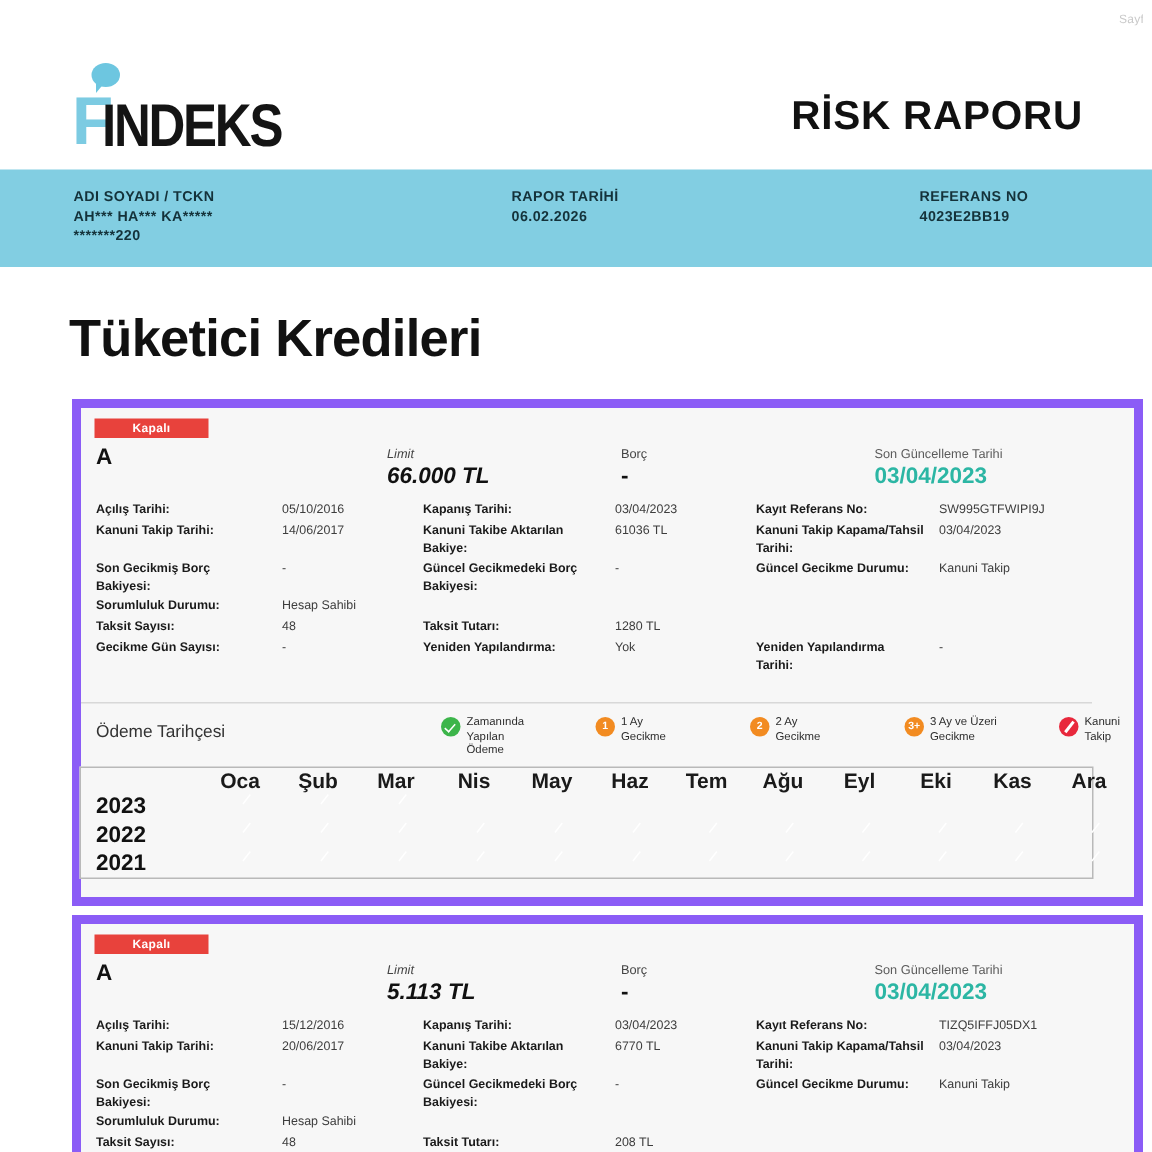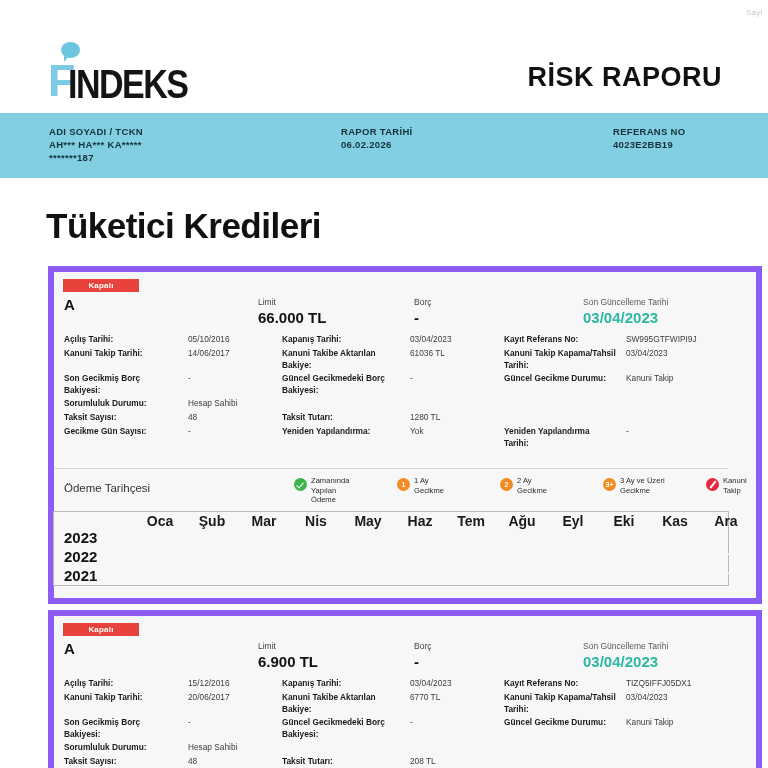--- a/index.html
+++ b/index.html
@@ -90,21 +90,21 @@
     display: flex; align-items: center; justify-content: center;
     letter-spacing: .2px;
   }
   .acct-name {
     position: absolute; left: 10px; top: 24px;
     font-size: 15px; font-weight: bold; color: #111;
   }
   .kv-top { position: absolute; }
   .kv-top .k { font-size: 8.5px; color: #444; line-height: 12px; }
   .kv-top .v { font-size: 15px; font-weight: bold; color: #111; line-height: 19px; }
-  .kv-top.limit { left: 204px; top: 24px; }
+  .kv-top.limit { left: 204px; top: 24px; font-style: italic; }
   .kv-top.borc  { left: 360px; top: 24px; }
   .kv-top.last  { left: 529px; top: 24px; text-align: left; }
   .kv-top.last .k { color: #5b5b5b; }
   .kv-top.last .v { color: #2cb6a4; font-weight: bold; }
 
   
   .details { position: absolute; left: 0; top: 62px; width: 674px; }
   .drow { position: relative; }
   .dcell { position: absolute; }
   .dkey {
@@ -195,21 +195,21 @@
       <div class="logo-f">F</div>
       <div class="logo-word">INDEKS</div>
     </div>
     <div class="report-title">RİSK RAPORU</div>
   </div>
 
   <div class="idband">
     <div class="col c1">
       <div class="lbl">ADI SOYADI / TCKN</div>
       <div class="val">AH*** HA*** KA*****</div>
-      <div class="val">*******187</div>
+      <div class="val">*******220</div>
     </div>
     <div class="col c2">
       <div class="lbl">RAPOR TARİHİ</div>
       <div class="val">06.02.2026</div>
     </div>
     <div class="col c3">
       <div class="lbl">REFERANS NO</div>
       <div class="val">4023E2BB19</div>
     </div>
   </div>
@@ -356,21 +356,21 @@
           <div class="pt-cell" style="left:650px"><span class="dot"></span></div>
         </div>
       </div>
     </div>
 
   <div class="card" id="card-2">
       <div class="badge">Kapalı</div>
       <div class="acct-name">A</div>
       <div class="kv-top limit">
         <div class="k">Limit</div>
-        <div class="v">6.900 TL</div>
+        <div class="v">5.113 TL</div>
       </div>
       <div class="kv-top borc">
         <div class="k">Borç</div>
         <div class="v">-</div>
       </div>
       <div class="kv-top last">
         <div class="k">Son Güncelleme Tarihi</div>
         <div class="v">03/04/2023</div>
       </div>
       <div class="details">

